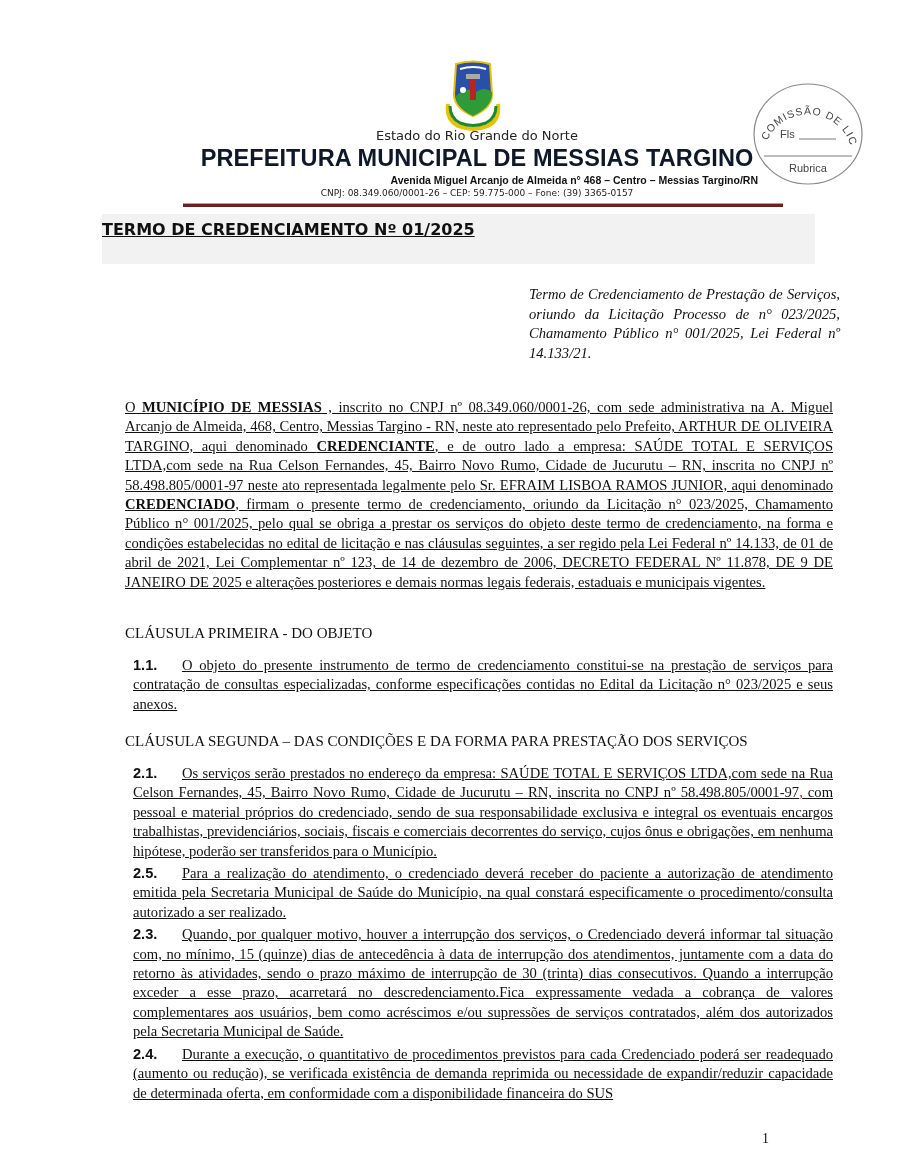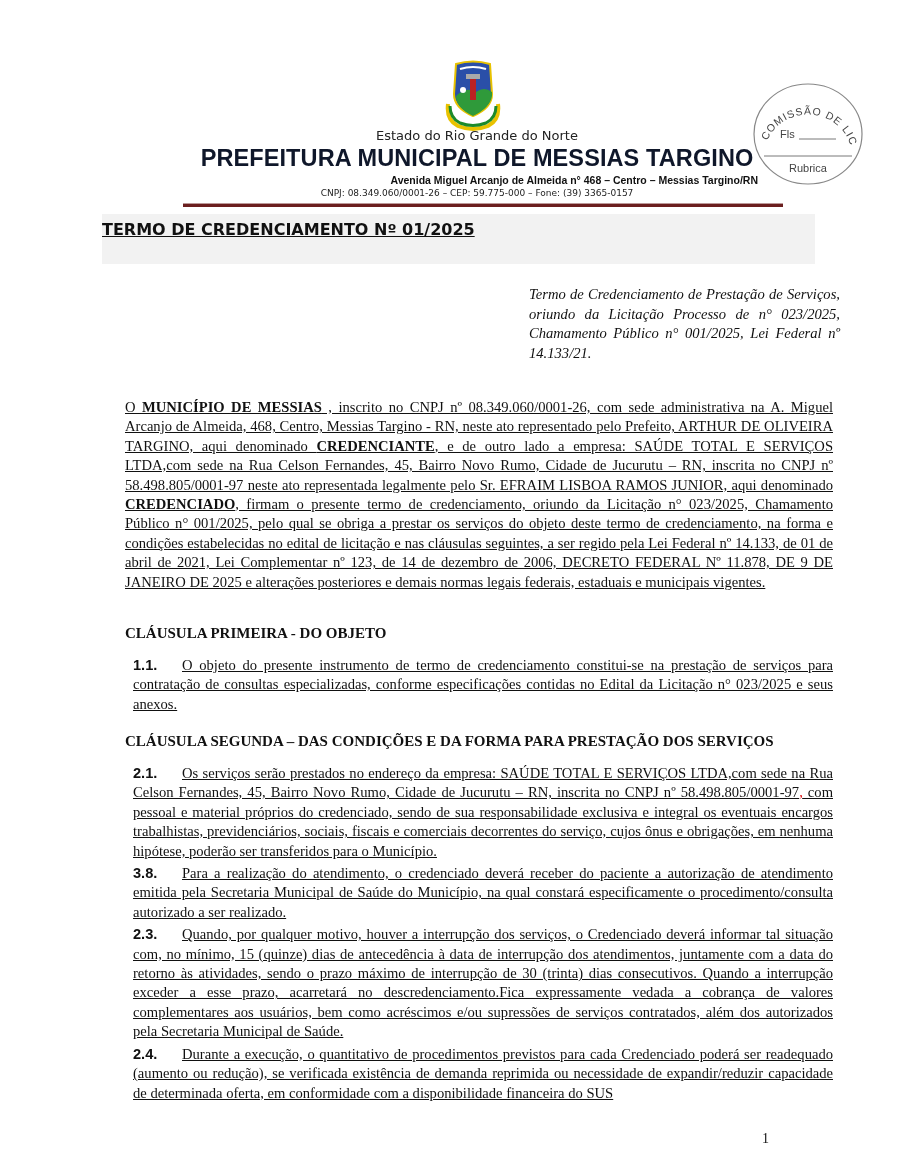--- a/index.html
+++ b/index.html
@@ -9,21 +9,21 @@
     .hdr-state { position: absolute; left: 0; width: 900px; top: 128px; text-align: center; font-family: "DejaVu Sans", sans-serif; font-size: 13px; color: #222; }
     .hdr-state span { position: relative; left: 27px; }
     .hdr-title { position: absolute; left: 192px; top: 145px; width: 570px; text-align: center; font-family: "Liberation Sans", sans-serif; font-weight: bold; font-size: 23.5px; letter-spacing: 0.1px; color: #0f172a; white-space: nowrap; }
     .hdr-addr { position: absolute; left: 188px; top: 174px; width: 570px; text-align: right; font-family: "Liberation Sans", sans-serif; font-weight: bold; font-size: 10.5px; color: #111; }
     .hdr-cnpj { position: absolute; left: 192px; top: 188px; width: 570px; text-align: center; font-family: "DejaVu Sans", sans-serif; font-size: 9px; color: #222; }
     .rule { position: absolute; left: 183px; top: 203px; width: 600px; height: 3px; background: #6b1f1f; border-top: 1px solid #b99; }
     .title-box { position: absolute; left: 102px; top: 214px; width: 713px; height: 50px; background: #f2f2f2; }
     .title-box .t { position: absolute; left: 0; right: 0; top: 6px; font-family: "DejaVu Sans", sans-serif; font-weight: bold; font-size: 16px; text-decoration: underline; color: #111; }
     .abstract { position: absolute; left: 521px; top: 285px; width: 311px; font-style: italic; font-size: 14.6px; line-height: 19.7px; text-align: justify; margin-left: 8px; }
     .body { position: absolute; left: 125px; width: 708px; font-size: 14.6px; line-height: 19.4px; text-align: justify; text-decoration: underline; }
-    .clause-h { position: absolute; left: 125px; width: 710px; font-weight: bold; font-size: 15px; white-space: nowrap; }
+    .clause-h { position: absolute; left: 125px; width: 710px; font-weight: normal; font-size: 15px; white-space: nowrap; }
     .num { font-family: "Liberation Sans", sans-serif; font-weight: bold; display: inline-block; width: 49px; font-size: 14.6px; }
     .para { margin: 0 0 3px 8px; }
     .red { color: #d11; }
     .pageno { position: absolute; left: 762px; top: 1131px; font-size: 14px; }
   </style>
 </head>
 <body>
 
 <div class="logo">
   <svg width="58" height="72" viewBox="0 0 58 72">
@@ -71,18 +71,18 @@
 <div class="clause-h" style="top:625px;">CLÁUSULA PRIMEIRA - DO OBJETO</div>
 
 <div class="body" style="top:656px;">
   <p class="para"><span class="num">1.1.</span><span>O objeto do presente instrumento de termo de credenciamento constitui-se na prestação de serviços para contratação de consultas especializadas, conforme especificações  contidas no Edital da Licitação n° 023/2025 e seus anexos.</span></p>
 </div>
 
 <div class="clause-h" style="top:733px;">CLÁUSULA SEGUNDA – DAS CONDIÇÕES E DA FORMA PARA PRESTAÇÃO DOS SERVIÇOS</div>
 
 <div class="body" style="top:764px;">
   <p class="para"><span class="num">2.1.</span><span>Os serviços serão prestados no endereço da empresa: SAÚDE TOTAL E SERVIÇOS LTDA,com sede na Rua Celson Fernandes, 45, Bairro Novo Rumo, Cidade de Jucurutu – RN, inscrita no CNPJ nº 58.498.805/0001-97</span><span class="red">,</span><span> com pessoal e material próprios do credenciado, sendo de sua responsabilidade exclusiva e integral os eventuais encargos trabalhistas, previdenciários, sociais, fiscais e comerciais decorrentes do serviço, cujos ônus  e obrigações, em nenhuma hipótese, poderão ser transferidos para o Município.</span></p>
-  <p class="para"><span class="num">3.8.</span><span>Para a realização do atendimento, o credenciado deverá receber do paciente a autorização de atendimento emitida pela Secretaria Municipal de Saúde do Município, na qual  constará especificamente o procedimento/consulta autorizado a ser realizado.</span></p>
+  <p class="para"><span class="num">2.5.</span><span>Para a realização do atendimento, o credenciado deverá receber do paciente a autorização de atendimento emitida pela Secretaria Municipal de Saúde do Município, na qual  constará especificamente o procedimento/consulta autorizado a ser realizado.</span></p>
   <p class="para"><span class="num">2.3.</span><span>Quando, por qualquer motivo, houver a interrupção dos serviços, o Credenciado deverá informar tal situação com, no mínimo, 15 (quinze) dias de antecedência à data de interrupção dos atendimentos, juntamente com a data do retorno às atividades, sendo o prazo máximo de interrupção de 30 (trinta) dias consecutivos. Quando a interrupção exceder a esse prazo, acarretará no descredenciamento.Fica expressamente vedada a cobrança de valores complementares aos usuários,  bem como acréscimos e/ou supressões de serviços contratados, além dos autorizados pela Secretaria Municipal de Saúde.</span></p>
   <p class="para"><span class="num">2.4.</span><span>Durante a execução, o quantitativo de procedimentos previstos para cada Credenciado poderá ser readequado (aumento ou redução), se verificada existência de demanda reprimida ou necessidade de expandir/reduzir capacidade de determinada oferta, em conformidade com a disponibilidade financeira do SUS</span></p>
 </div>
 
 <div class="pageno">1</div>
 
 </body></html>

